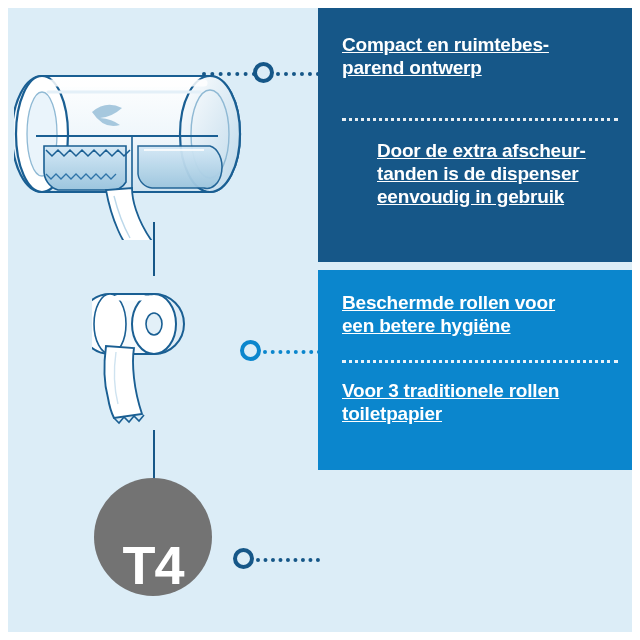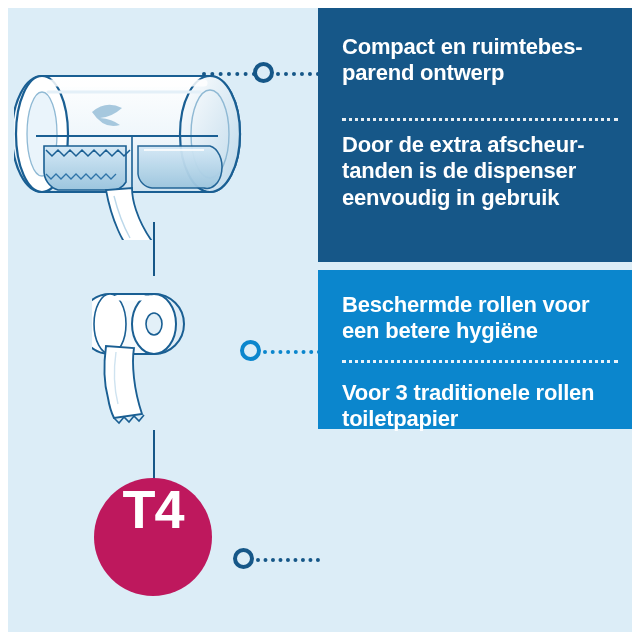--- a/index.html
+++ b/index.html
@@ -37,28 +37,29 @@
     left: 0;
     width: 314px;
     box-sizing: border-box;
     padding: 18px 14px 18px 24px;
     color: #ffffff;
   }
   .block-dark { background: #165788; }
   .block-mid  { background: #0b86cd; }
 
   .block-1 { top: 0px;   height: 254px; }
-  .block-2 { top: 262px; height: 159px; }
+  .block-2 { top: 262px; height: 200px; }
   .block-3 { top: 470px; height: 154px; }
 
   .block-text {
-    font-size: 22px;
+    font-size: 19px;
     line-height: 1.2;
     font-weight: bold;
     letter-spacing: -0.2px;
+    text-decoration: underline;
   }
   .inner-sep {
     position: absolute;
     left: 24px;
     right: 14px;
     height: 0;
     border-top: 3px dotted rgba(255,255,255,0.9);
   }
   .stack-item { position: absolute; left: 24px; right: 14px; }
 
@@ -89,24 +90,24 @@
   }
 
   
   .badge {
     position: absolute;
     left: 94px;
     top: 478px;
     width: 118px;
     height: 118px;
     border-radius: 50%;
-    background: #be185d;
+    background: #737373;
     color: #ffffff;
     display: flex;
-    align-items: flex-start;
+    align-items: flex-end;
     justify-content: center;
     font-size: 54px;
     font-weight: bold;
     letter-spacing: -1px;
   }
 
   
   .illus { position: absolute; }
   .dispenser { left: 14px; top: 50px; }
   .roll { left: 92px; top: 272px; }
@@ -208,21 +209,21 @@
   <div class="connector conn-dark" style="left:256px; top:558px; width:64px;"></div>
 
   <div class="blocks">
 
     <div class="block block-dark block-1">
       <div class="stack-item" style="top:26px;">
         <div class="block-text" style="white-space: pre-line;">Compact en ruimtebes-
 parend ontwerp</div>
       </div>
       <div class="inner-sep" style="top:110px;"></div>
-      <div class="stack-item" style="top:124px;">
+      <div class="stack-item" style="top:132px;margin-left:35px;">
         <div class="block-text" style="white-space: pre-line;">Door de extra afscheur-
 tanden is de dispenser
 eenvoudig in gebruik</div>
       </div>
     </div>
 
     <div class="block block-mid block-2">
       <div class="stack-item" style="top:22px;">
         <div class="block-text" style="white-space: pre-line;">Beschermde rollen voor
 een betere hygiëne</div>

